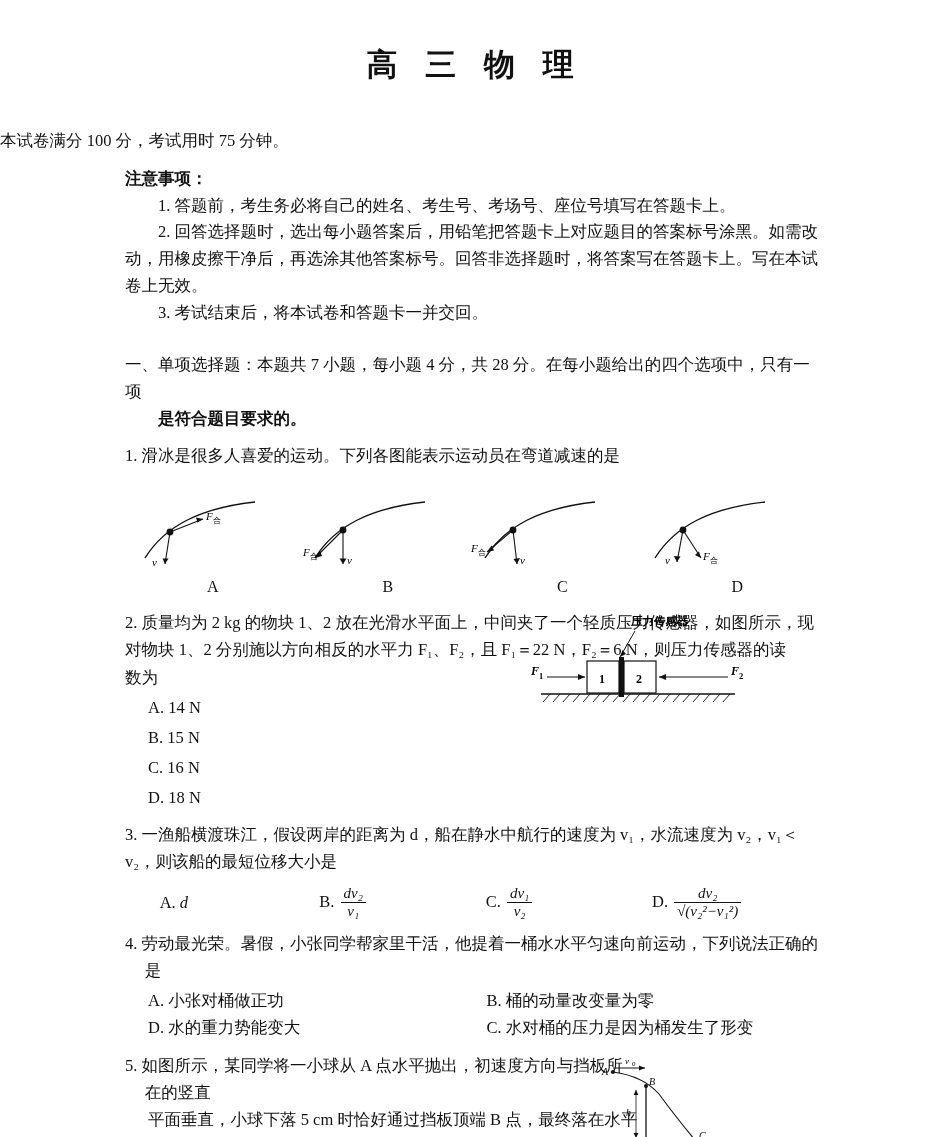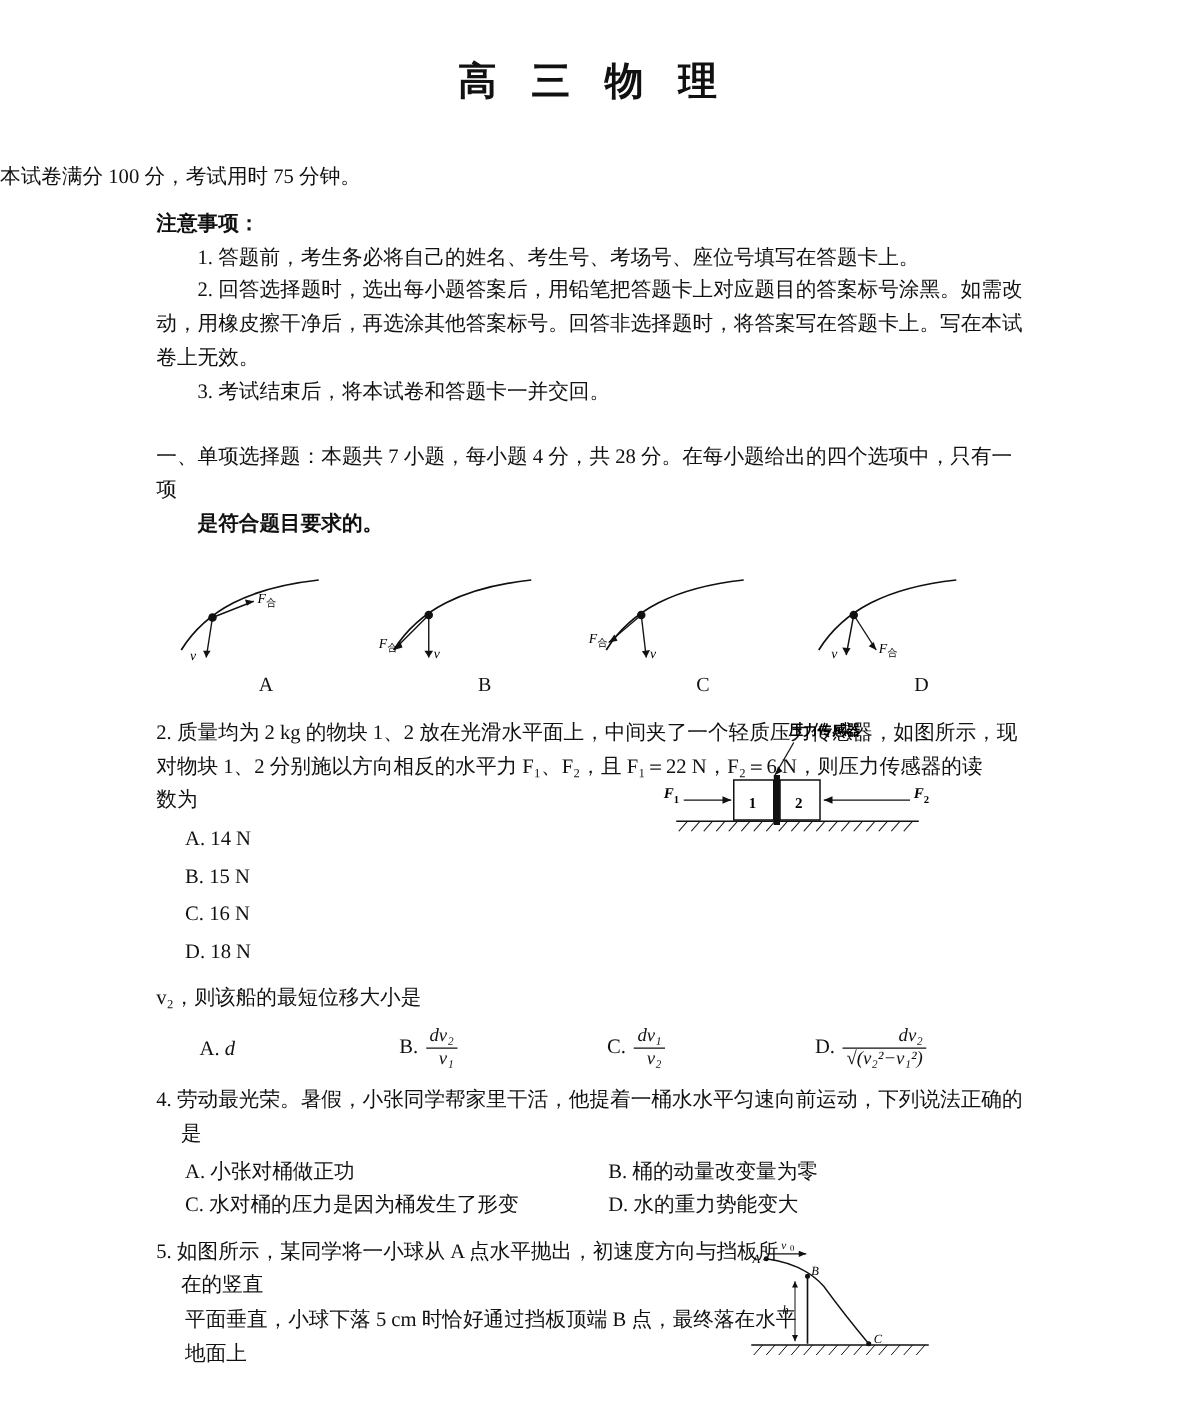--- a/index.html
+++ b/index.html
@@ -64,21 +64,21 @@
   .indent2{padding-left:2.1em;}
   .opt-row{
     display:flex;
   }
   .opt-row > div{width:50%;}
   .choices-col div{margin-top:3px;}
   i.v{font-style:italic;font-family:"Liberation Serif",serif;}
   .frac{
     display:inline-block;
     vertical-align:middle;
-    text-align:right;
+    text-align:center;
     font-style:italic;
     line-height:1.15;
     margin:0 2px;
   }
   .frac .num{display:block;border-bottom:1px solid #111;padding:0 3px;font-size:15px;}
   .frac .den{display:block;padding:0 3px;font-size:15px;}
   .figs1{
     position:relative;
     height:110px;
     margin-top:6px;
@@ -117,20 +117,24 @@
   <div class="body-wrap">
 
     <div class="notice-title">注意事项：</div>
     <div class="notice-item">1. 答题前，考生务必将自己的姓名、考生号、考场号、座位号填写在答题卡上。</div>
     <div class="notice-item">2. 回答选择题时，选出每小题答案后，用铅笔把答题卡上对应题目的答案标号涂黑。如需改动，用橡皮擦干净后，再选涂其他答案标号。回答非选择题时，将答案写在答题卡上。写在本试卷上无效。</div>
     <div class="notice-item">3. 考试结束后，将本试卷和答题卡一并交回。</div>
 
     <div class="sec-head">一、单项选择题：本题共 7 小题，每小题 4 分，共 28 分。在每小题给出的四个选项中，只有一项</div>
     <div class="sec-head-2">是符合题目要求的。</div>
 
+    <div class="q q-hang">
+      <span>1.</span>
+      <span>滑冰是很多人喜爱的运动。下列各图能表示运动员在弯道减速的是</span>
+    </div>
 
     <div class="figs1">
       <svg width="700" height="100" viewBox="0 0 700 100">
 
         <g>
           <path d="M20,82 C40,50 75,32 130,26" fill="none" stroke="#111" stroke-width="1.4"></path>
           <circle cx="45" cy="56" r="3.4" fill="#111"></circle>
           <line x1="45" y1="56" x2="78" y2="43" stroke="#111" stroke-width="1.1"></line>
           <polygon points="78,43 71,41.5 72.5,46.5" fill="#111"></polygon>
           <text x="81" y="44" font-size="11" font-family="Liberation Serif, serif" font-style="italic">F</text>
@@ -243,20 +247,24 @@
 
           <line x1="205" y1="68" x2="136" y2="68" stroke="#111" stroke-width="1"></line>
           <polygon points="136,68 143,65 143,71" fill="#111"></polygon>
           <text x="208" y="66" font-size="12" font-family="Liberation Serif, serif" font-style="italic">F</text>
           <text x="216" y="70" font-size="8.5" font-family="Liberation Serif, serif">2</text>
         </svg>
       </div>
     </div>
 
     <div class="q">
+      <div class="q-hang">
+        <span>3.</span>
+        <span>一渔船横渡珠江，假设两岸的距离为 d，船在静水中航行的速度为 v₁，水流速度为 v₂，v₁＜</span>
+      </div>
       <div>v₂，则该船的最短位移大小是</div>
 
       <div class="indent2" style="display:flex;align-items:center;margin-top:10px;">
         <div style="width:24%;">
           <span>A.</span>
           <i class="v">d</i>
         </div>
         <div style="width:25%;">
           <span>B.</span>
           <span class="frac">
@@ -284,22 +292,22 @@
     <div class="q">
       <div class="q-hang">
         <span>4.</span>
         <span>劳动最光荣。暑假，小张同学帮家里干活，他提着一桶水水平匀速向前运动，下列说法正确的是</span>
       </div>
       <div class="opt-row indent1" style="margin-top:3px;justify-content:space-between;">
         <div>A. 小张对桶做正功</div>
         <div>B. 桶的动量改变量为零</div>
       </div>
       <div class="opt-row indent1">
+        <div>D. 水的重力势能变大</div>
         <div>C. 水对桶的压力是因为桶发生了形变</div>
-        <div>D. 水的重力势能变大</div>
       </div>
     </div>
 
     <div class="q q5block">
       <div class="q-hang" style="width:70%;">
         <span>5.</span>
         <span>如图所示，某同学将一小球从 A 点水平抛出，初速度方向与挡板所在的竖直</span>
       </div>
       <div class="indent1" style="width:70%;">平面垂直，小球下落 5 cm 时恰好通过挡板顶端 B 点，最终落在水平地面上</div>
 

